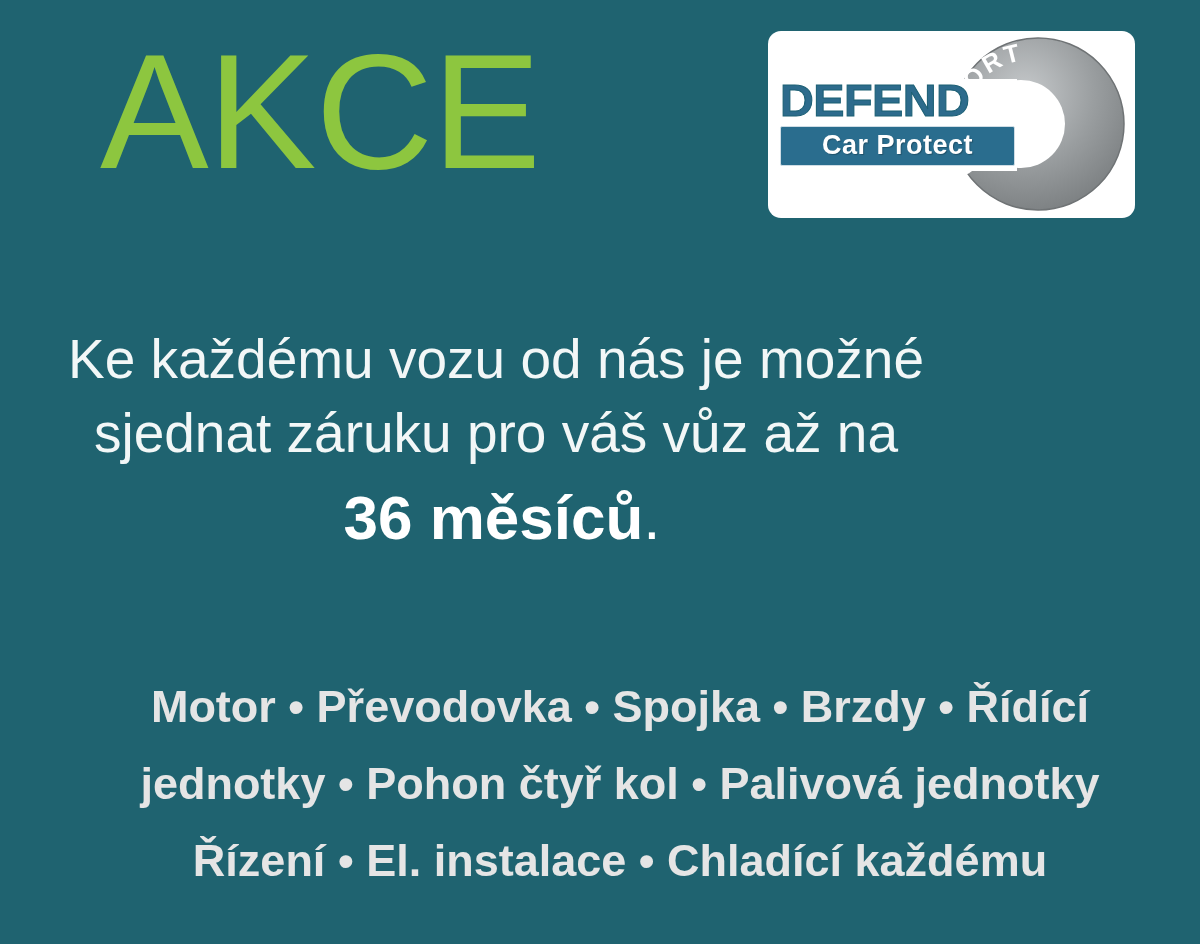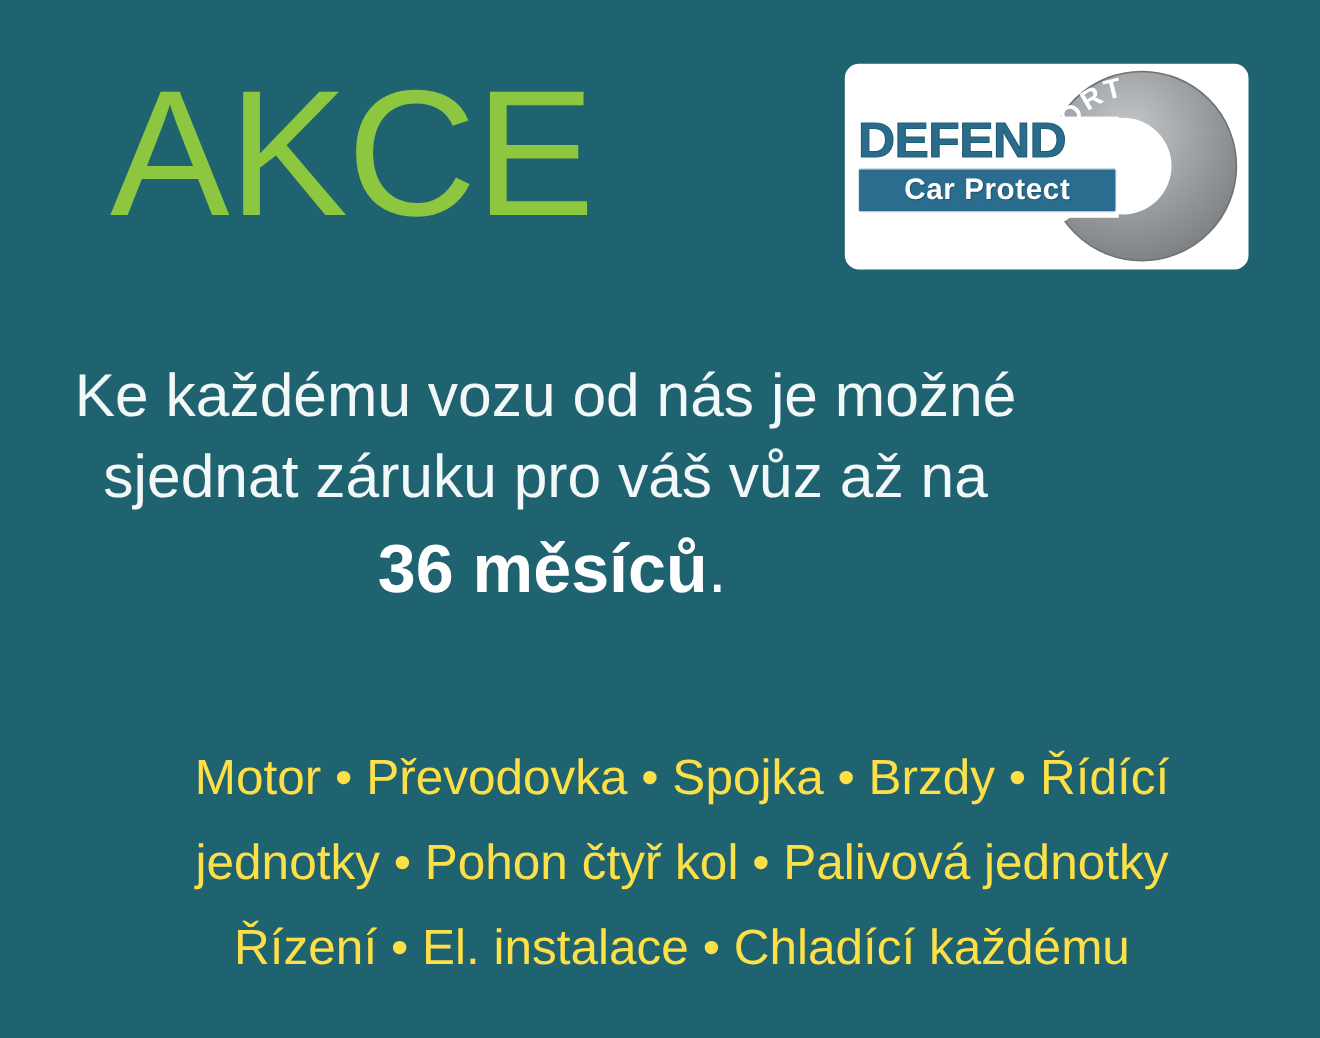--- a/index.html
+++ b/index.html
@@ -23,21 +23,20 @@
     box-sizing: border-box;
   }
 
   
   .banner-header {
     position: absolute;
     top: 0;
     left: 0;
     width: 1200px;
     height: 250px;
-    margin-top: 27px;
   }
 
   .headline-akce {
     position: absolute;
     left: 100px;
     top: 30px;
     font-size: 163px;
     line-height: 1;
     font-weight: 400;
     letter-spacing: -1px;
@@ -164,22 +163,22 @@
     left: 0;
     width: 1200px;
     text-align: center;
   }
 
   .parts-line {
     display: block;
     font-family: "Liberation Sans", sans-serif;
     font-size: 45px;
     line-height: 77px;
-    font-weight: 400;
-    color: #fde047;
+    font-weight: 700;
+    color: #e5e5e5;
     white-space: nowrap;
     padding-left: 40px;
   }
 </style>
 </head>
 <body>
 
 <div class="promo-banner">
 
   <div class="banner-header">

